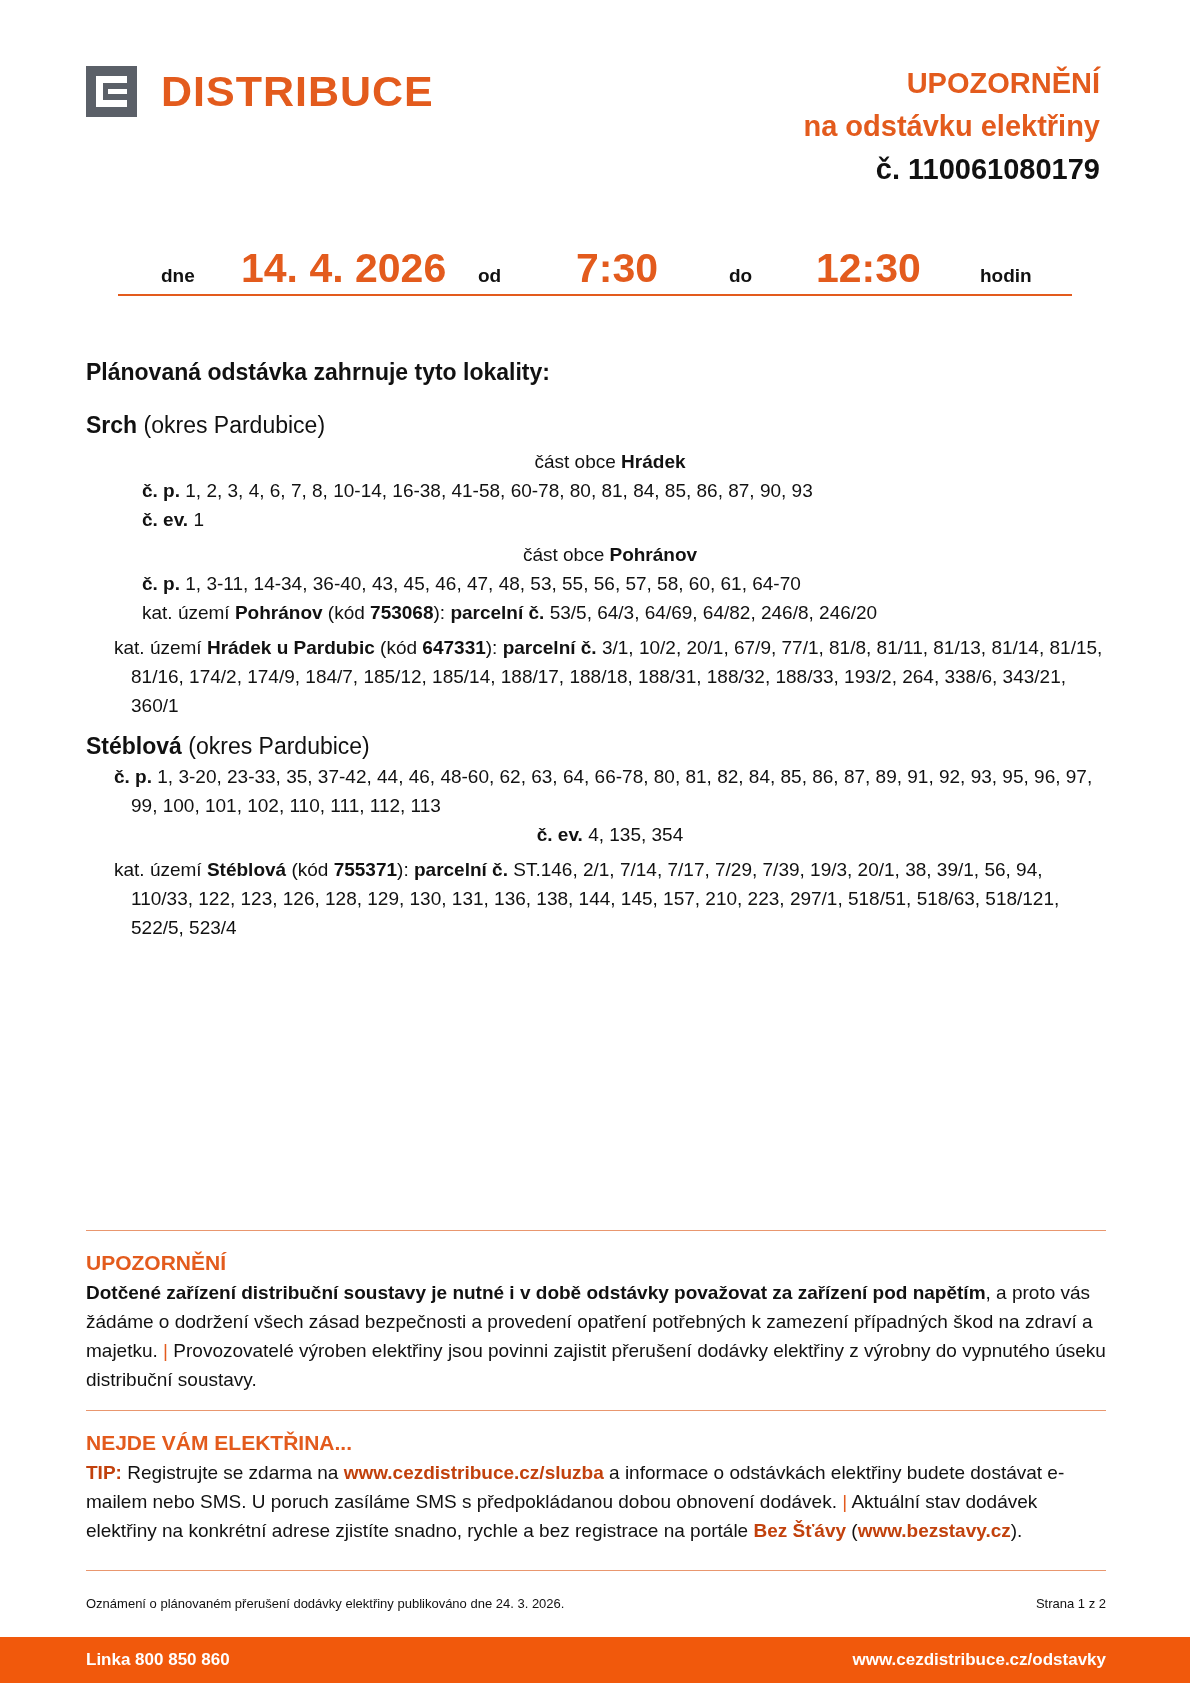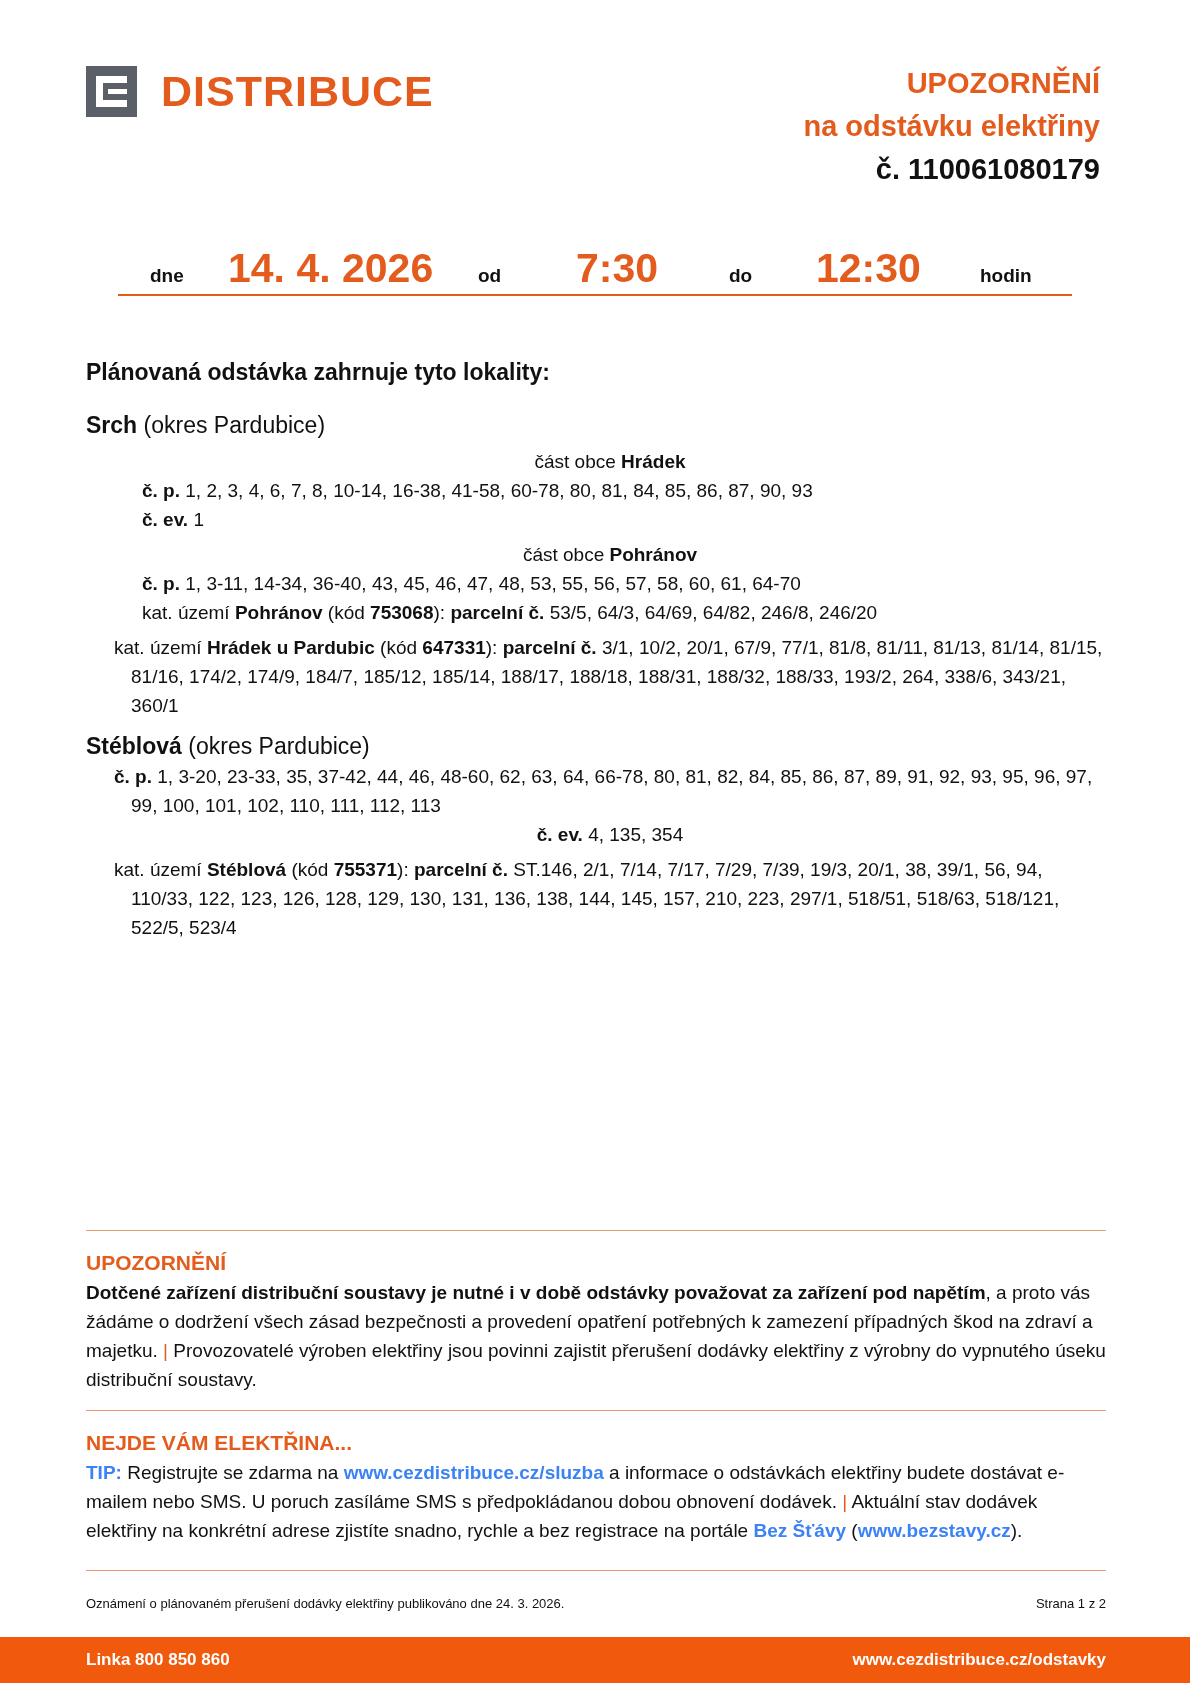--- a/index.html
+++ b/index.html
@@ -32,21 +32,21 @@
   .ind1 { padding-left: 28px; text-align: center; }
   .ind2 { padding-left: 56px; }
   .hang0 { padding-left: 28px; text-indent: -17px; margin-left: 17px; }
   .gap { margin-top: 6px; }
 
   
   .rule { position: absolute; left: 86px; width: 1020px; height: 1px; background: #e9976f; }
   .box { position: absolute; left: 86px; width: 1020px; font-size: 19px; line-height: 29px; }
   .box-title { font-size: 21px; font-weight: bold; color: #e35b1d; line-height: 30px; }
   .sep { color: #e35b1d; }
-  .link { color: #3b82f6; font-weight: bold; }
+  .link { color: #c2410c; font-weight: bold; }
 
   .pub { position: absolute; left: 86px; top: 1596px; font-size: 13px; }
   .page { position: absolute; right: 84px; top: 1596px; font-size: 13px; }
 
   .footer-bar { position: absolute; left: 0; top: 1637px; width: 1190px; height: 46px; background: #f1590c; color: #ffffff; font-weight: bold; font-size: 17px; }
   .footer-bar .l { position: absolute; left: 86px; top: 13px; }
   .footer-bar .r { position: absolute; right: 84px; top: 13px; }
 </style>
 </head>
 <body>
@@ -60,22 +60,22 @@
   <div class="logo-text">DISTRIBUCE</div>
 </div>
 
 <div class="notice-head">
   <div class="t1">UPOZORNĚNÍ</div>
   <div class="t2">na odstávku elektřiny</div>
   <div class="t3">č. 110061080179</div>
 </div>
 
 <div class="date-row">
-  <span class="lbl" style="left:32px;margin-top:36px;">dne</span>
-  <span class="val" style="left:110px;">14. 4. 2026</span>
+  <span class="lbl" style="left:43px;margin-top:36px;">dne</span>
+  <span class="val" style="left:123px;">14. 4. 2026</span>
   <span class="lbl" style="left:360px;">od</span>
   <span class="val" style="left:458px;">7:30</span>
   <span class="lbl" style="left:611px;">do</span>
   <span class="val" style="left:698px;">12:30</span>
   <span class="lbl" style="left:862px;margin-top:21px;">hodin</span>
 </div>
 
 <div class="content">
   <div class="section-title">Plánovaná odstávka zahrnuje tyto lokality:</div>
 

